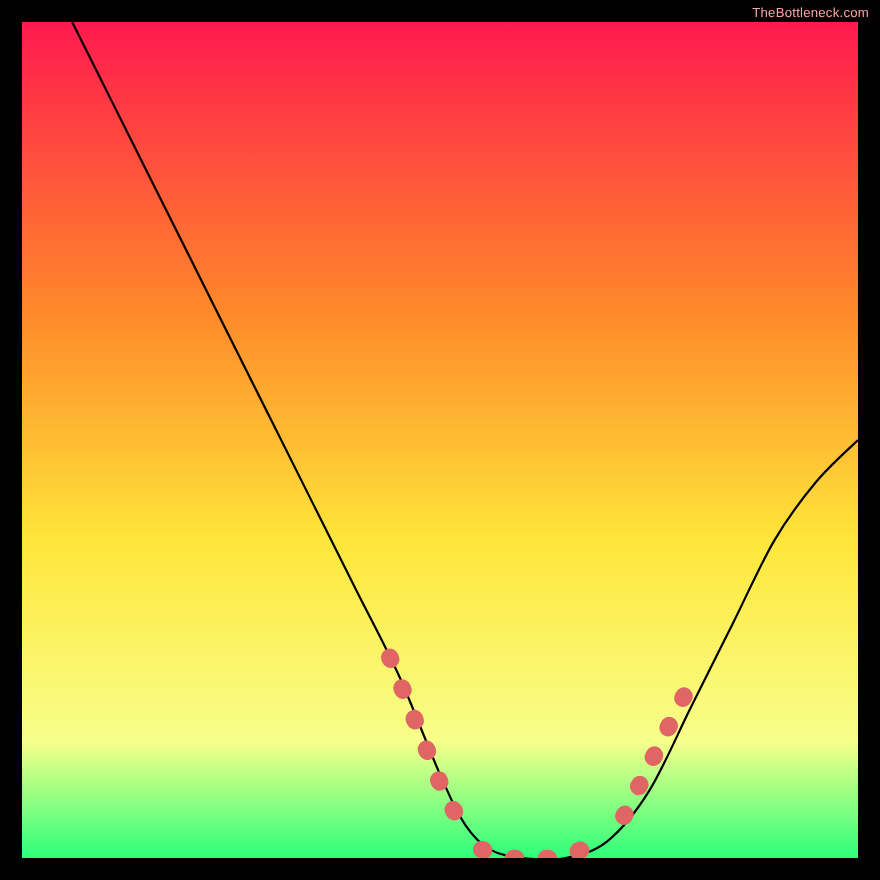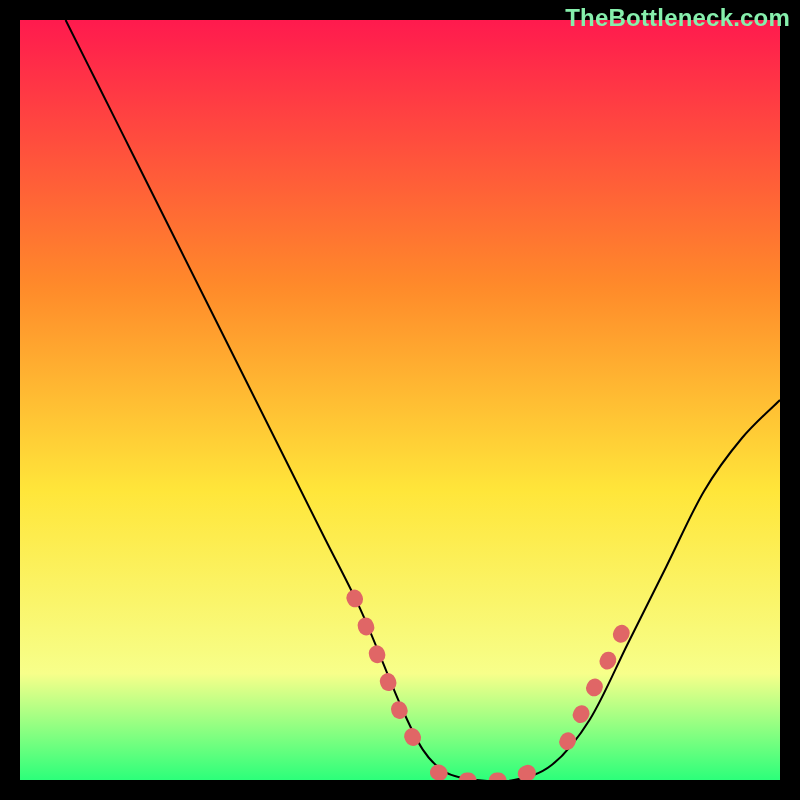--- a/index.html
+++ b/index.html
@@ -23,23 +23,23 @@
     position: absolute;
     left: 0;
     top: 0;
     width: 760px;
     height: 760px;
   }
   .watermark {
     position: absolute;
     top: 4px;
     right: 10px;
-    color: #86efac;
-    font-size: 24px;
-    font-weight: 700;
+    color: #fca5a5;
+    font-size: 12px;
+    font-weight: 400;
     letter-spacing: 0.2px;
   }
   svg {
     display: block;
   }
 </style>
 </head>
 <body>
 
 <div class="frame">

